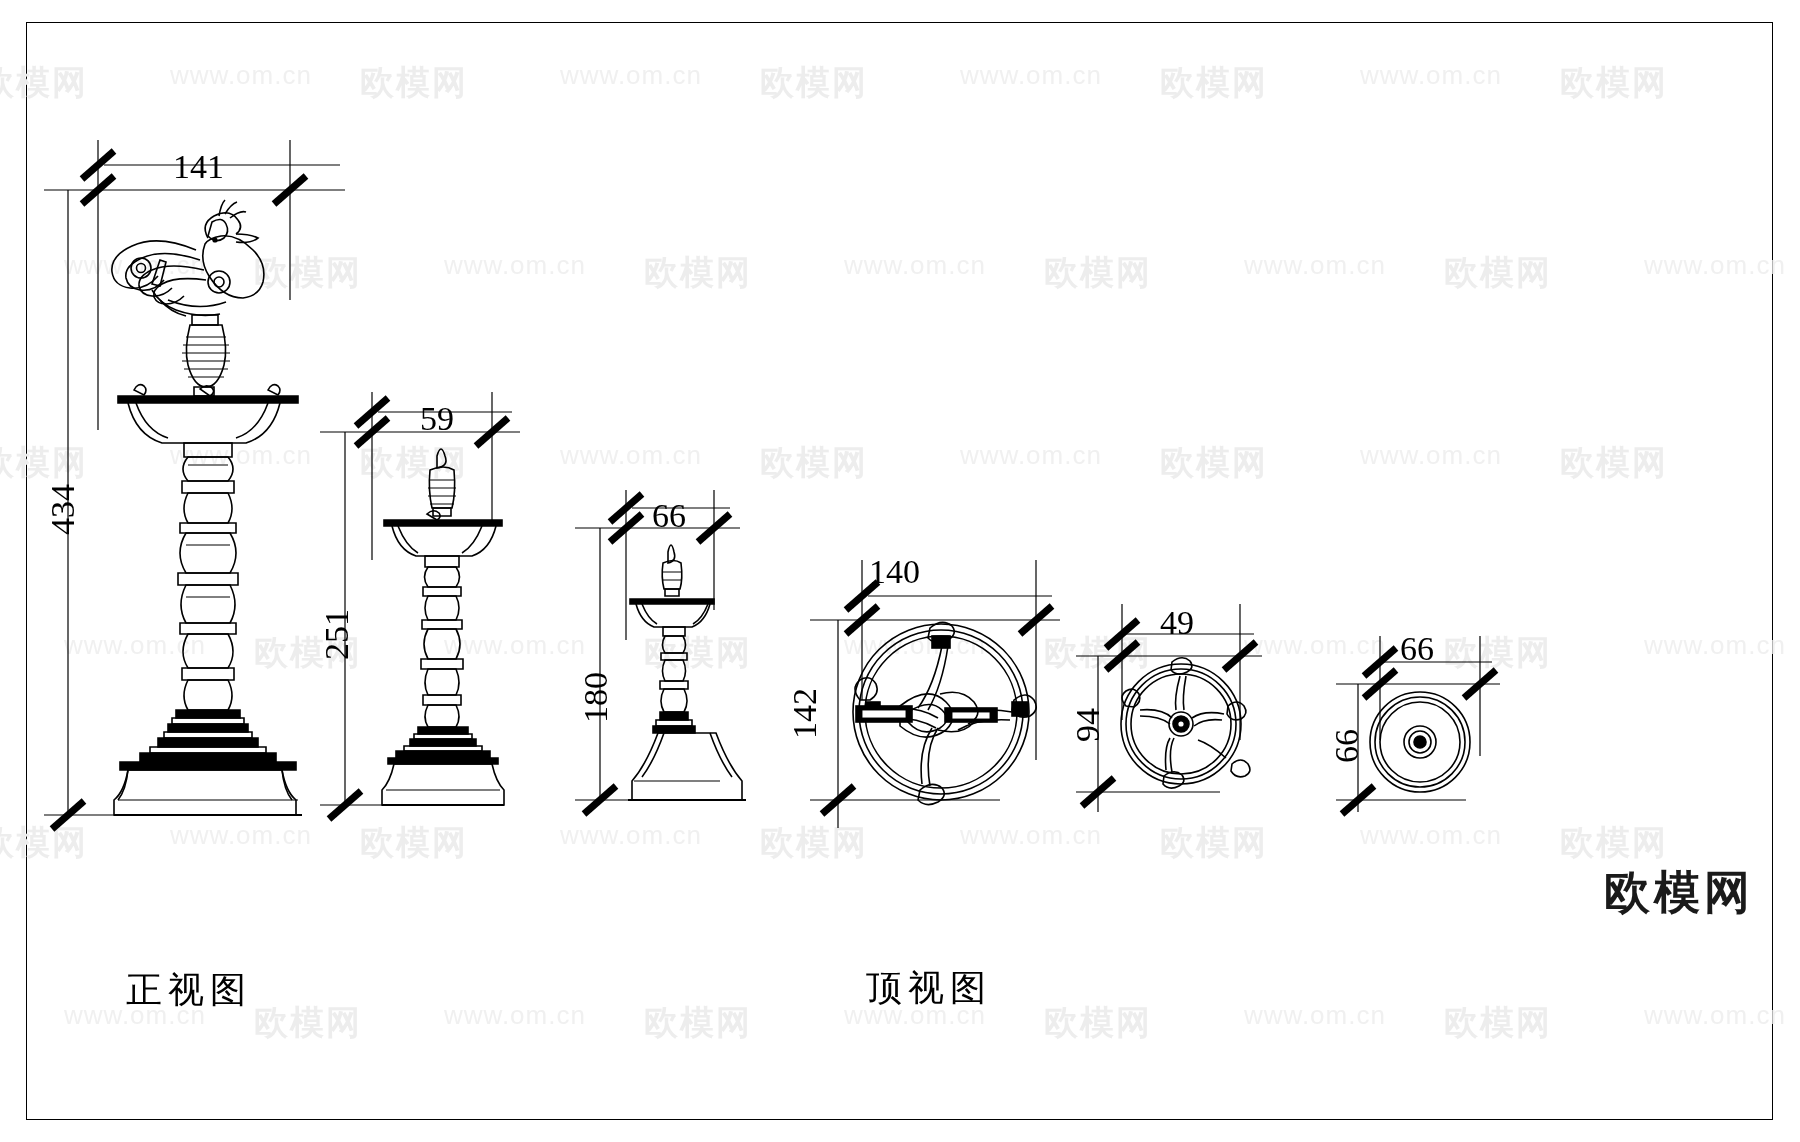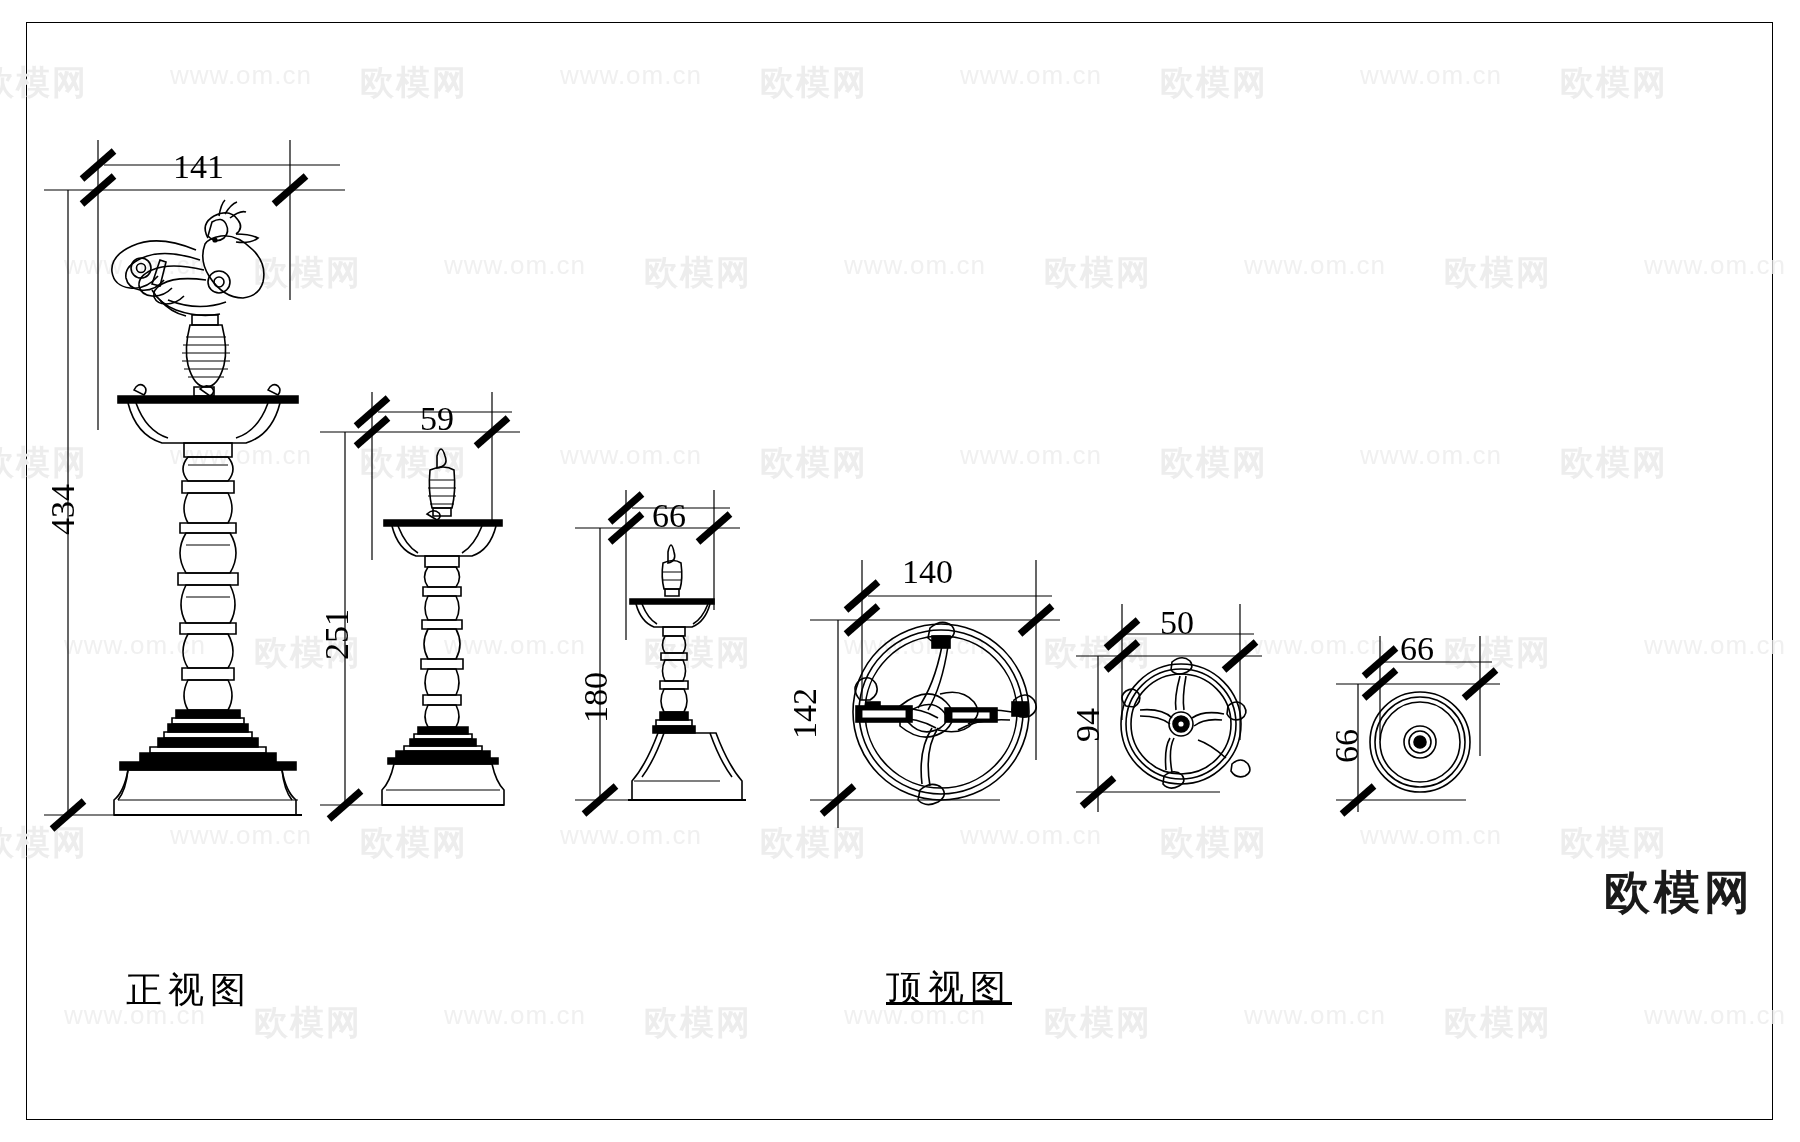--- a/index.html
+++ b/index.html
@@ -30,35 +30,35 @@
 
   
   #drawing-title{position:absolute;left:944px;top:313px;z-index:9;
       font-family:"Liberation Serif",serif;font-size:58px;color:#000;
       letter-spacing:3px;white-space:nowrap;}
 
   
   .view-label{position:absolute;z-index:9;font-family:"Liberation Serif",serif;
               font-size:36px;color:#000;letter-spacing:6px;white-space:nowrap;}
   #label-front{left:126px;top:966px;}
-  #label-top  {left:886px;top:964px;text-decoration:underline;}
+  #label-top  {left:866px;top:964px;}
 
   
   .dim{position:absolute;z-index:9;font-family:"Liberation Serif",serif;
        color:#000;white-space:nowrap;}
   .dim-h{font-size:34px;}
   .dim-v{font-size:34px;transform:rotate(-90deg);transform-origin:left top;}
 
   #dim-141{left:173px;top:148px;text-align:right;}
   #dim-434{left:44px; top:535px;}
   #dim-89 {left:420px;top:400px;}
   #dim-251{left:318px;top:660px;}
   #dim-66a{left:652px;top:497px;}
   #dim-180{left:577px;top:723px;}
-  #dim-140{left:902px;top:553px;}
+  #dim-140{left:869px;top:553px;}
   #dim-142{left:786px;top:739px;}
   #dim-92 {left:1160px;top:604px;}
   #dim-94 {left:1069px;top:742px;}
   #dim-66b{left:1400px;top:630px;}
   #dim-66c{left:1328px;top:763px;}
 
   
   #artwork{position:absolute;left:0;top:0;width:1800px;height:1142px;z-index:7;}
 </style>
 </head>
@@ -368,21 +368,21 @@
   </svg>
 
   <div class="dim dim-h" id="dim-141">141</div>
   <div class="dim dim-v" id="dim-434">434</div>
   <div class="dim dim-h" id="dim-89">59</div>
   <div class="dim dim-v" id="dim-251">251</div>
   <div class="dim dim-h" id="dim-66a">66</div>
   <div class="dim dim-v" id="dim-180">180</div>
   <div class="dim dim-h" id="dim-140">140</div>
   <div class="dim dim-v" id="dim-142">142</div>
-  <div class="dim dim-h" id="dim-92">50</div>
+  <div class="dim dim-h" id="dim-92">49</div>
   <div class="dim dim-v" id="dim-94">94</div>
   <div class="dim dim-h" id="dim-66b">66</div>
   <div class="dim dim-v" id="dim-66c">66</div>
 
   <div class="view-label" id="label-front">正视图</div>
   <div class="view-label" id="label-top">顶视图</div>
 
   <div id="brand-logo">欧模网</div>
 
   <div id="watermarks">

